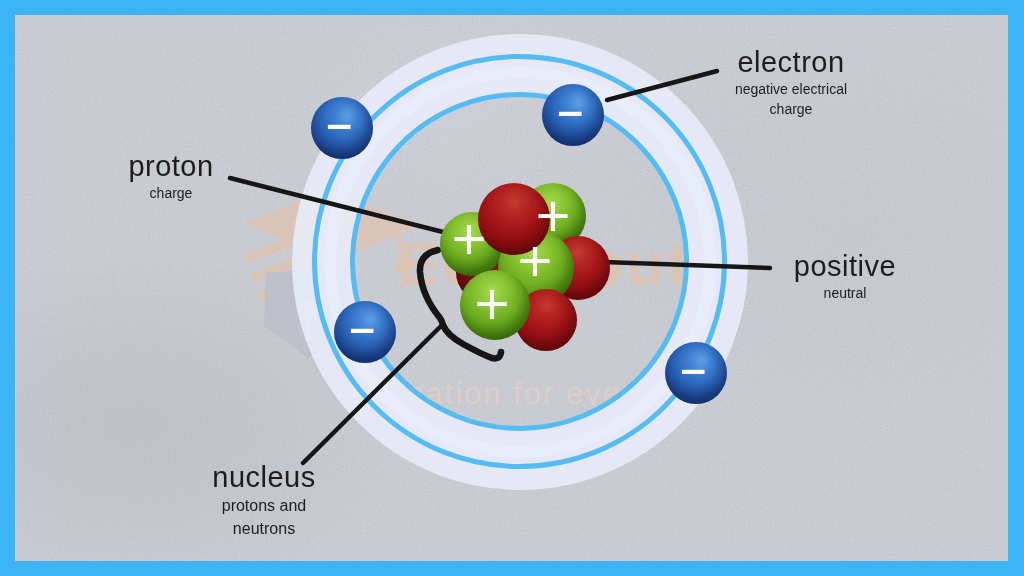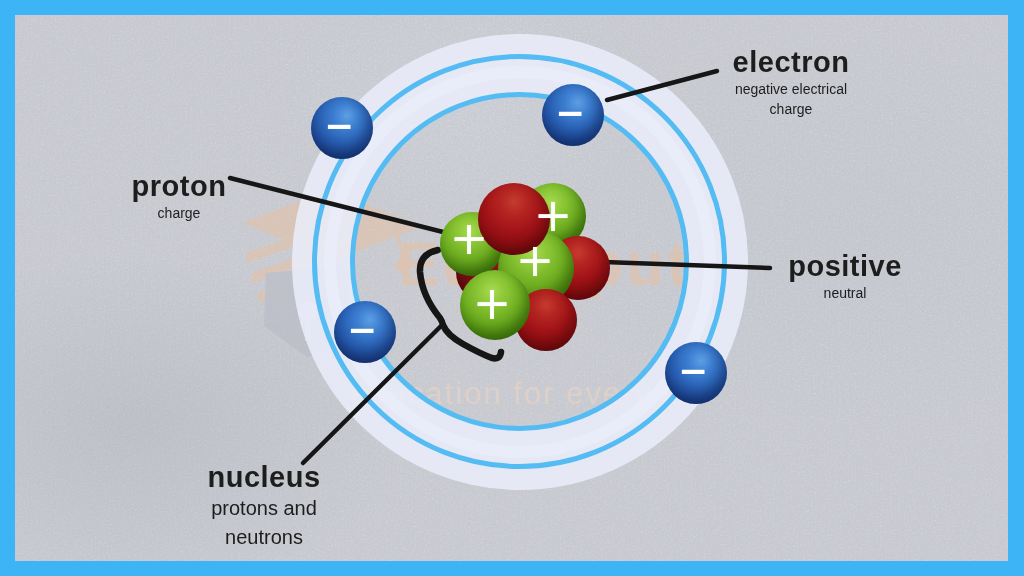--- a/index.html
+++ b/index.html
@@ -60,27 +60,27 @@
     background:radial-gradient(circle at 50% 30%, #8d1d1b 0%, #7a1013 40%, #5d0a0d 75%, #4a0709 100%);
   }
   .plus-badge{
     position:absolute;width:40px;height:44px;z-index:6;
     display:flex;align-items:center;justify-content:center;
     color:#fff;font-family:"DejaVu Sans",sans-serif;font-size:46px;font-weight:400;line-height:1;
     text-shadow:0 0 1px rgba(255,255,255,.6);
   }
   
   .callout{position:absolute;z-index:7;text-align:center;color:#1d1d1d;}
-  .callout .title{display:block;font-size:29px;font-weight:700;letter-spacing:.5px;}
+  .callout .title{display:block;font-size:29px;font-weight:400;letter-spacing:.5px;}
   .callout .sub{display:block;font-size:14px;line-height:1.45;}
   .callout-electron{left:656px;top:46px;width:270px;}
-  .callout-proton{left:44px;top:150px;width:270px;margin-top:20px;}
+  .callout-proton{left:36px;top:150px;width:270px;}
   .callout-neutron{left:715px;top:250px;width:260px;}
   .callout-nucleus{left:146px;top:461px;width:236px;}
-  .callout-nucleus .sub{font-size:20px;}
+  .callout-nucleus .sub{font-size:16px;}
 </style>
 </head>
 <body>
 
 <div class="canvas">
   <div class="paper"></div>
 
   <svg class="texture" width="993" height="546">
     <filter id="grain">
       <feTurbulence type="fractalNoise" baseFrequency="0.55" numOctaves="2" seed="3"></feTurbulence>

